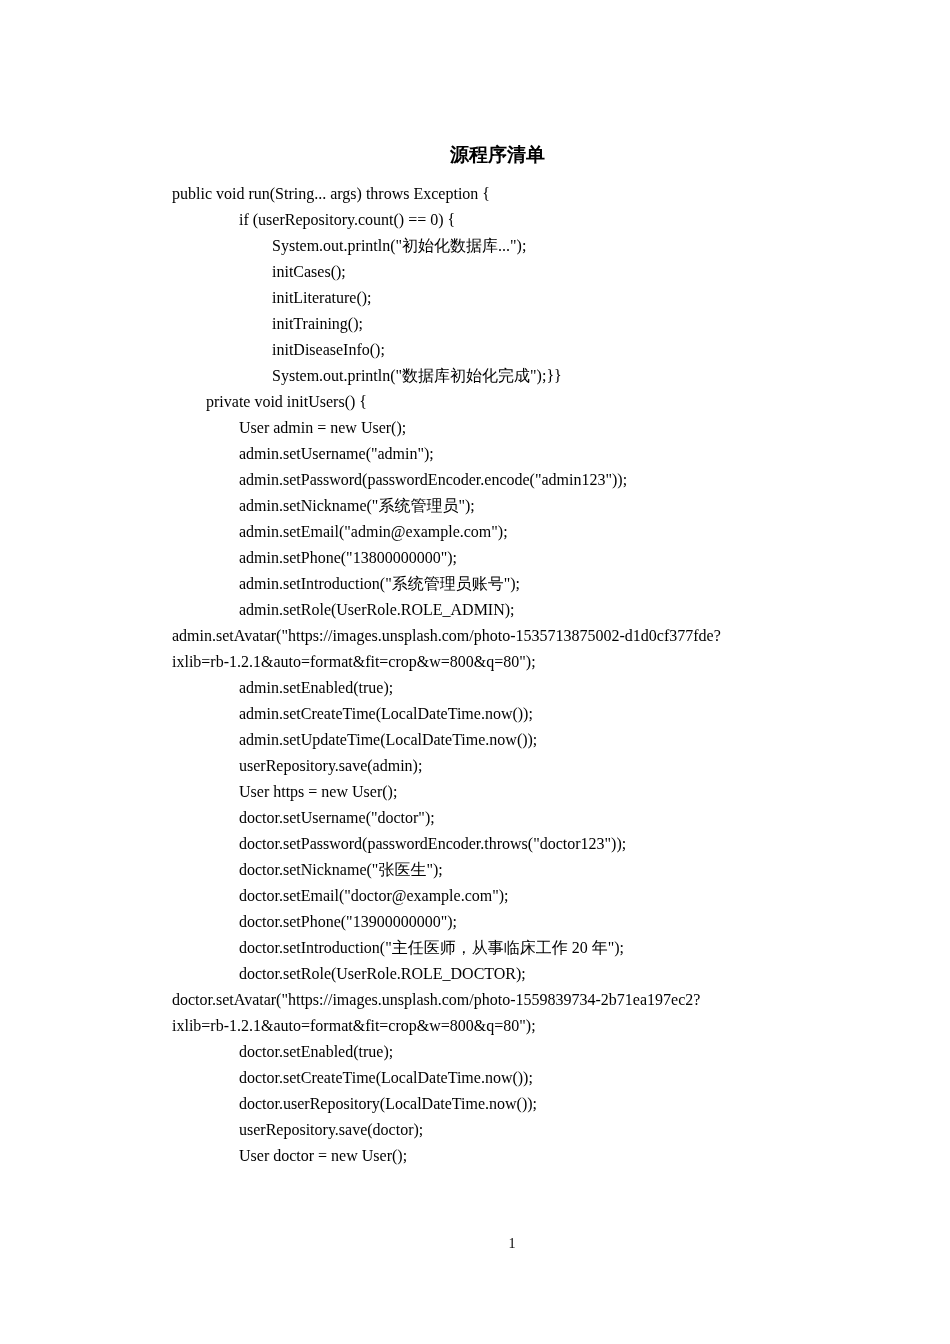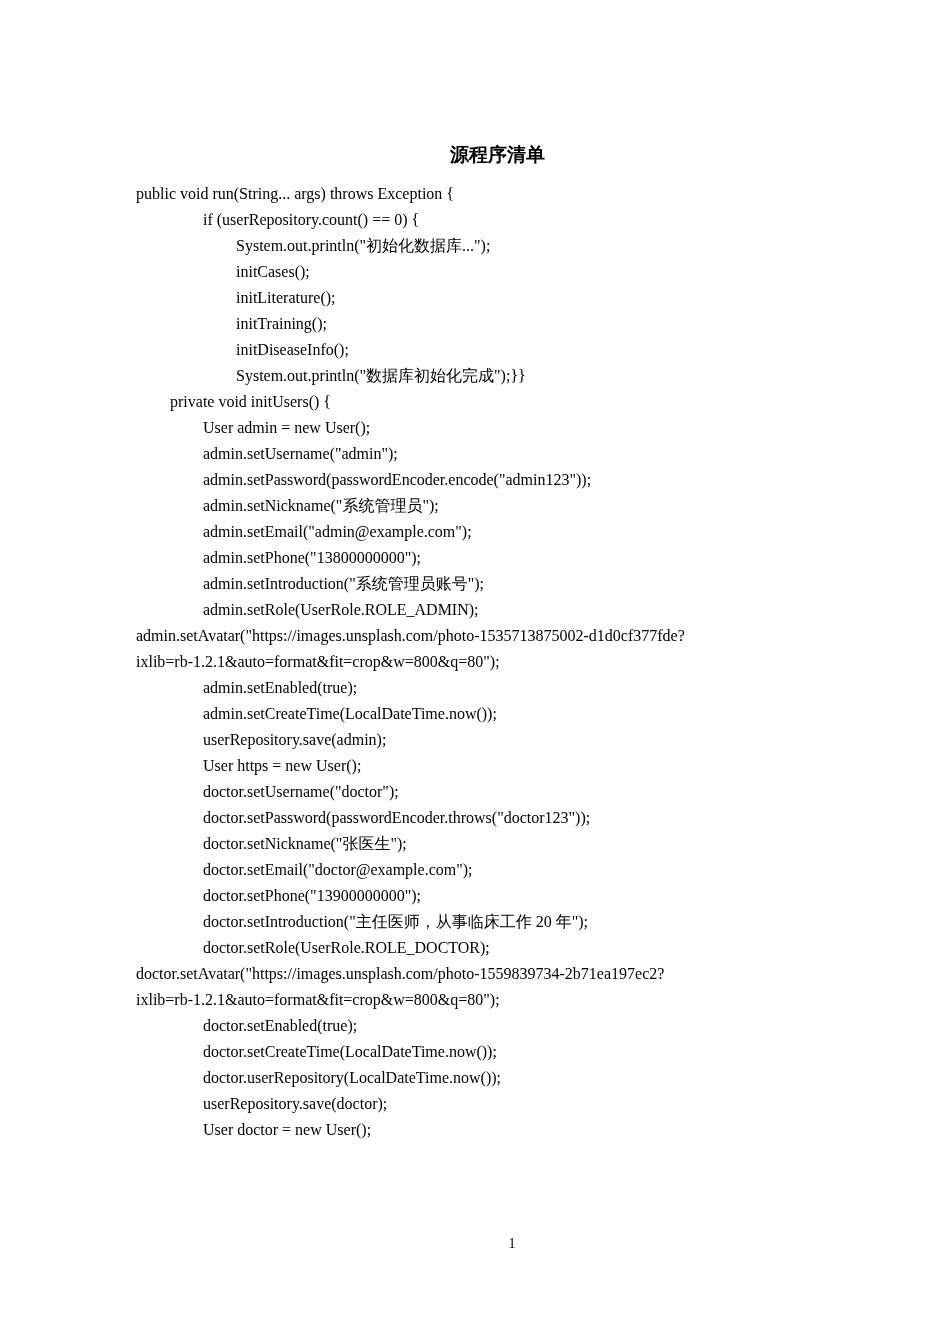--- a/index.html
+++ b/index.html
@@ -1,21 +1,21 @@
 <!DOCTYPE html>
 <html><head>
 <meta charset="utf-8">
 <style>
   html, body { margin: 0; padding: 0; background: #ffffff; }
   body { width: 950px; height: 1344px; position: relative; overflow: hidden;
          font-family: "Liberation Serif", "DejaVu Serif", serif; color: #000; }
   .title { position: absolute; top: 142px; left: 0; width: 995px; text-align: center;
            font-size: 19px; font-weight: bold; }
   .code { position: absolute; top: 181px; left: 136px; width: 700px; }
-  .line { height: 26px; line-height: 26px; font-size: 16px; white-space: pre; }
+  .line { height: 26px; line-height: 26px; font-size: 16px; white-space: pre; margin-left: 36px; }
   .i0 { padding-left: 0; }
   .i1 { padding-left: 34px; }
   .i2 { padding-left: 67px; }
   .i3 { padding-left: 100px; }
   .page-num { position: absolute; top: 1236px; left: 0; width: 1024px; text-align: center;
               font-size: 14px; }
 </style>
 </head>
 <body>
 
@@ -36,20 +36,21 @@
     <div class="line i2">admin.setPassword(passwordEncoder.encode("admin123"));</div>
     <div class="line i2">admin.setNickname("系统管理员");</div>
     <div class="line i2">admin.setEmail("admin@example.com");</div>
     <div class="line i2">admin.setPhone("13800000000");</div>
     <div class="line i2">admin.setIntroduction("系统管理员账号");</div>
     <div class="line i2">admin.setRole(UserRole.ROLE_ADMIN);</div>
     <div class="line i0">admin.setAvatar("https://images.unsplash.com/photo-1535713875002-d1d0cf377fde?</div>
     <div class="line i0">ixlib=rb-1.2.1&amp;auto=format&amp;fit=crop&amp;w=800&amp;q=80");</div>
     <div class="line i2">admin.setEnabled(true);</div>
     <div class="line i2">admin.setCreateTime(LocalDateTime.now());</div>
+    <div class="line i2">admin.setUpdateTime(LocalDateTime.now());</div>
     <div class="line i2">userRepository.save(admin);</div>
     <div class="line i2">User https = new User();</div>
     <div class="line i2">doctor.setUsername("doctor");</div>
     <div class="line i2">doctor.setPassword(passwordEncoder.throws("doctor123"));</div>
     <div class="line i2">doctor.setNickname("张医生");</div>
     <div class="line i2">doctor.setEmail("doctor@example.com");</div>
     <div class="line i2">doctor.setPhone("13900000000");</div>
     <div class="line i2">doctor.setIntroduction("主任医师，从事临床工作 20 年");</div>
     <div class="line i2">doctor.setRole(UserRole.ROLE_DOCTOR);</div>
     <div class="line i0">doctor.setAvatar("https://images.unsplash.com/photo-1559839734-2b71ea197ec2?</div>

